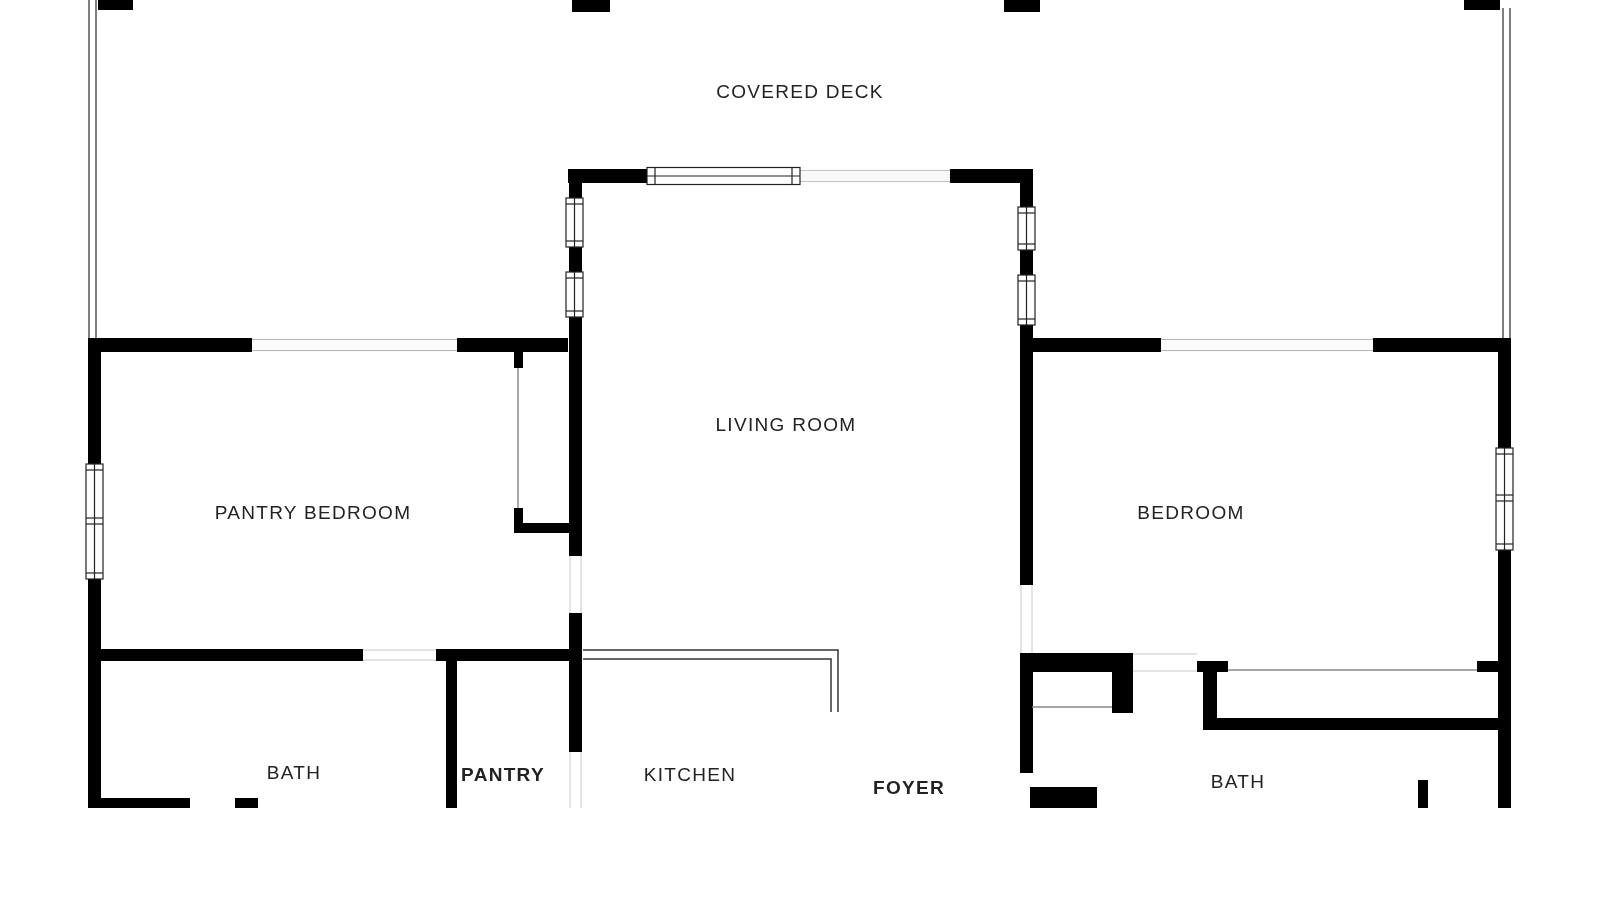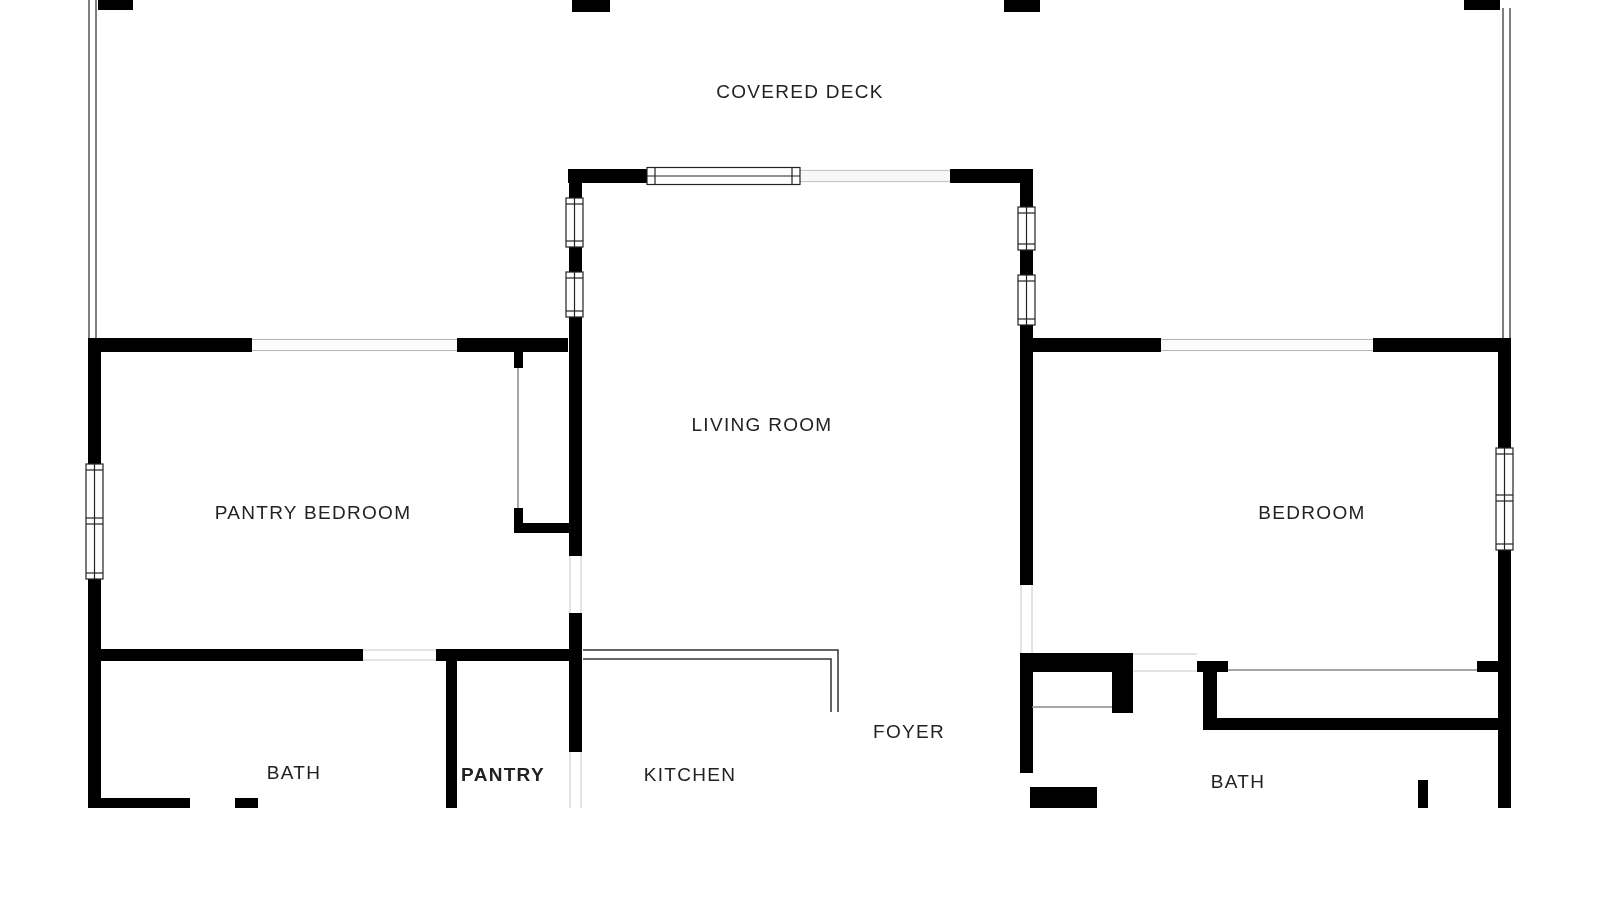--- a/index.html
+++ b/index.html
@@ -229,22 +229,22 @@
   </g>
 
   <g fill="none" stroke="#333333" stroke-width="1.5">
     <path d="M 583 650 H 838 V 712"></path>
     <path d="M 583 659 H 831 V 712"></path>
   </g>
 
 </svg>
 
   <div class="room-label" style="left:800px;  top:92px;">COVERED DECK</div>
-  <div class="room-label" style="left:762px;  top:425px;">LIVING ROOM</div>
+  <div class="room-label" style="left:786px;  top:425px;">LIVING ROOM</div>
   <div class="room-label" style="left:313px;  top:513px;">PANTRY BEDROOM</div>
-  <div class="room-label" style="left:1312px; top:513px;">BEDROOM</div>
+  <div class="room-label" style="left:1191px; top:513px;">BEDROOM</div>
   <div class="room-label" style="left:294px;  top:773px;">BATH</div>
   <div class="room-label" style="left:503px;  top:775px;font-weight:bold;">PANTRY</div>
   <div class="room-label" style="left:690px;  top:775px;">KITCHEN</div>
-  <div class="room-label" style="left:909px;  top:732px;">FOYER</div>
+  <div class="room-label" style="left:909px;  top:788px;font-weight:bold;">FOYER</div>
   <div class="room-label" style="left:1238px; top:782px;">BATH</div>
 
 </div>
 
 </body></html>

